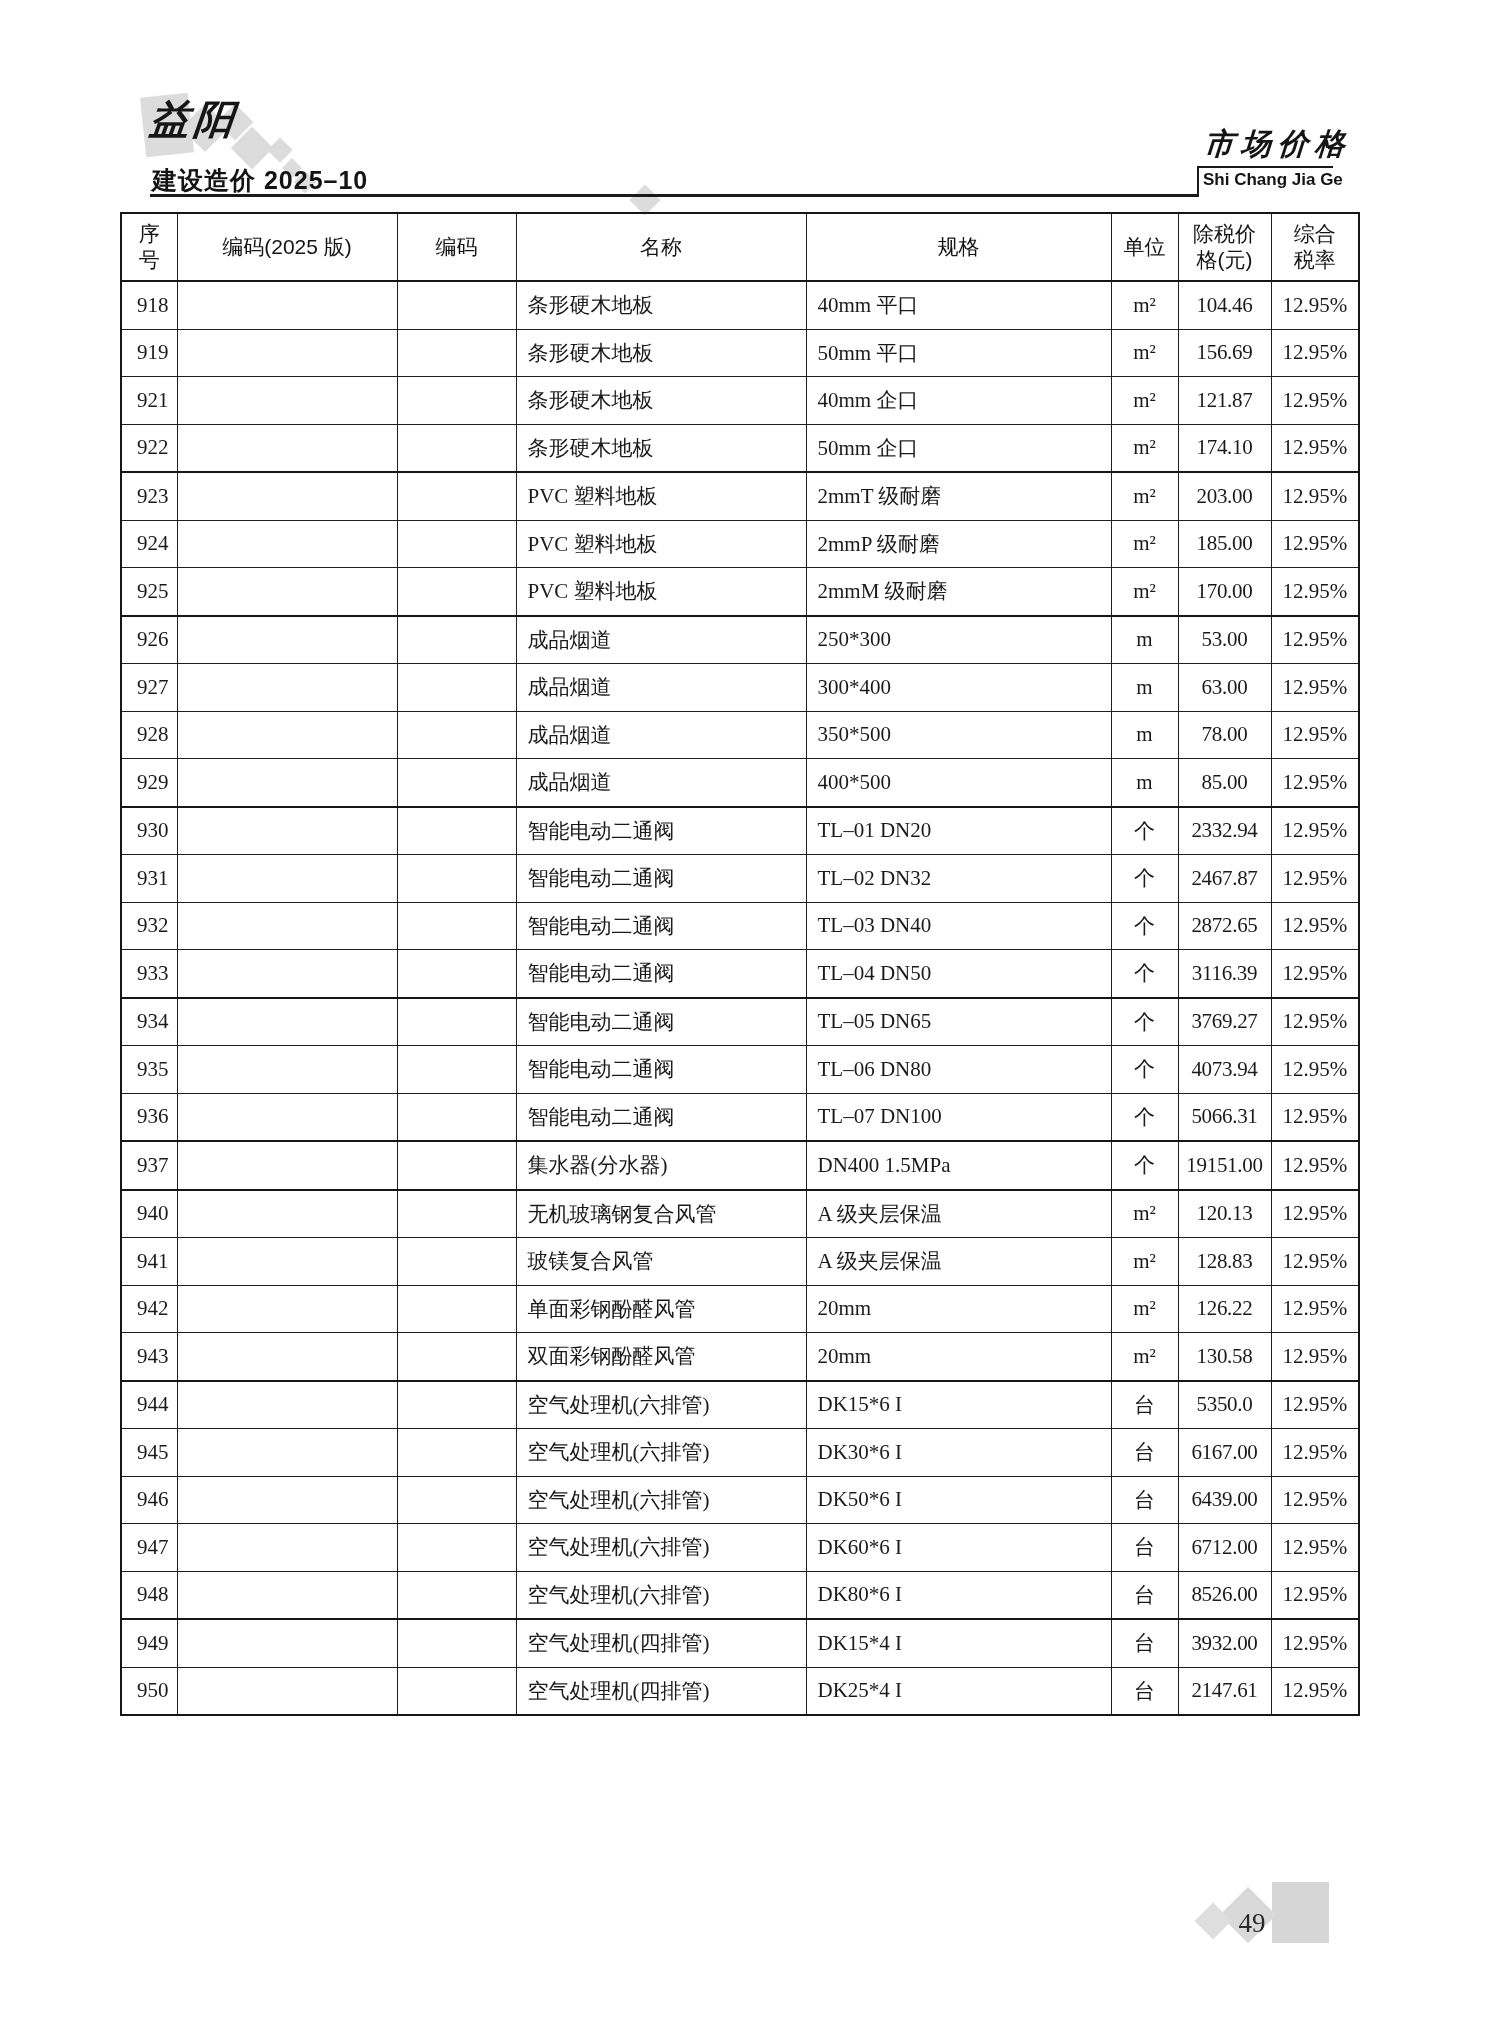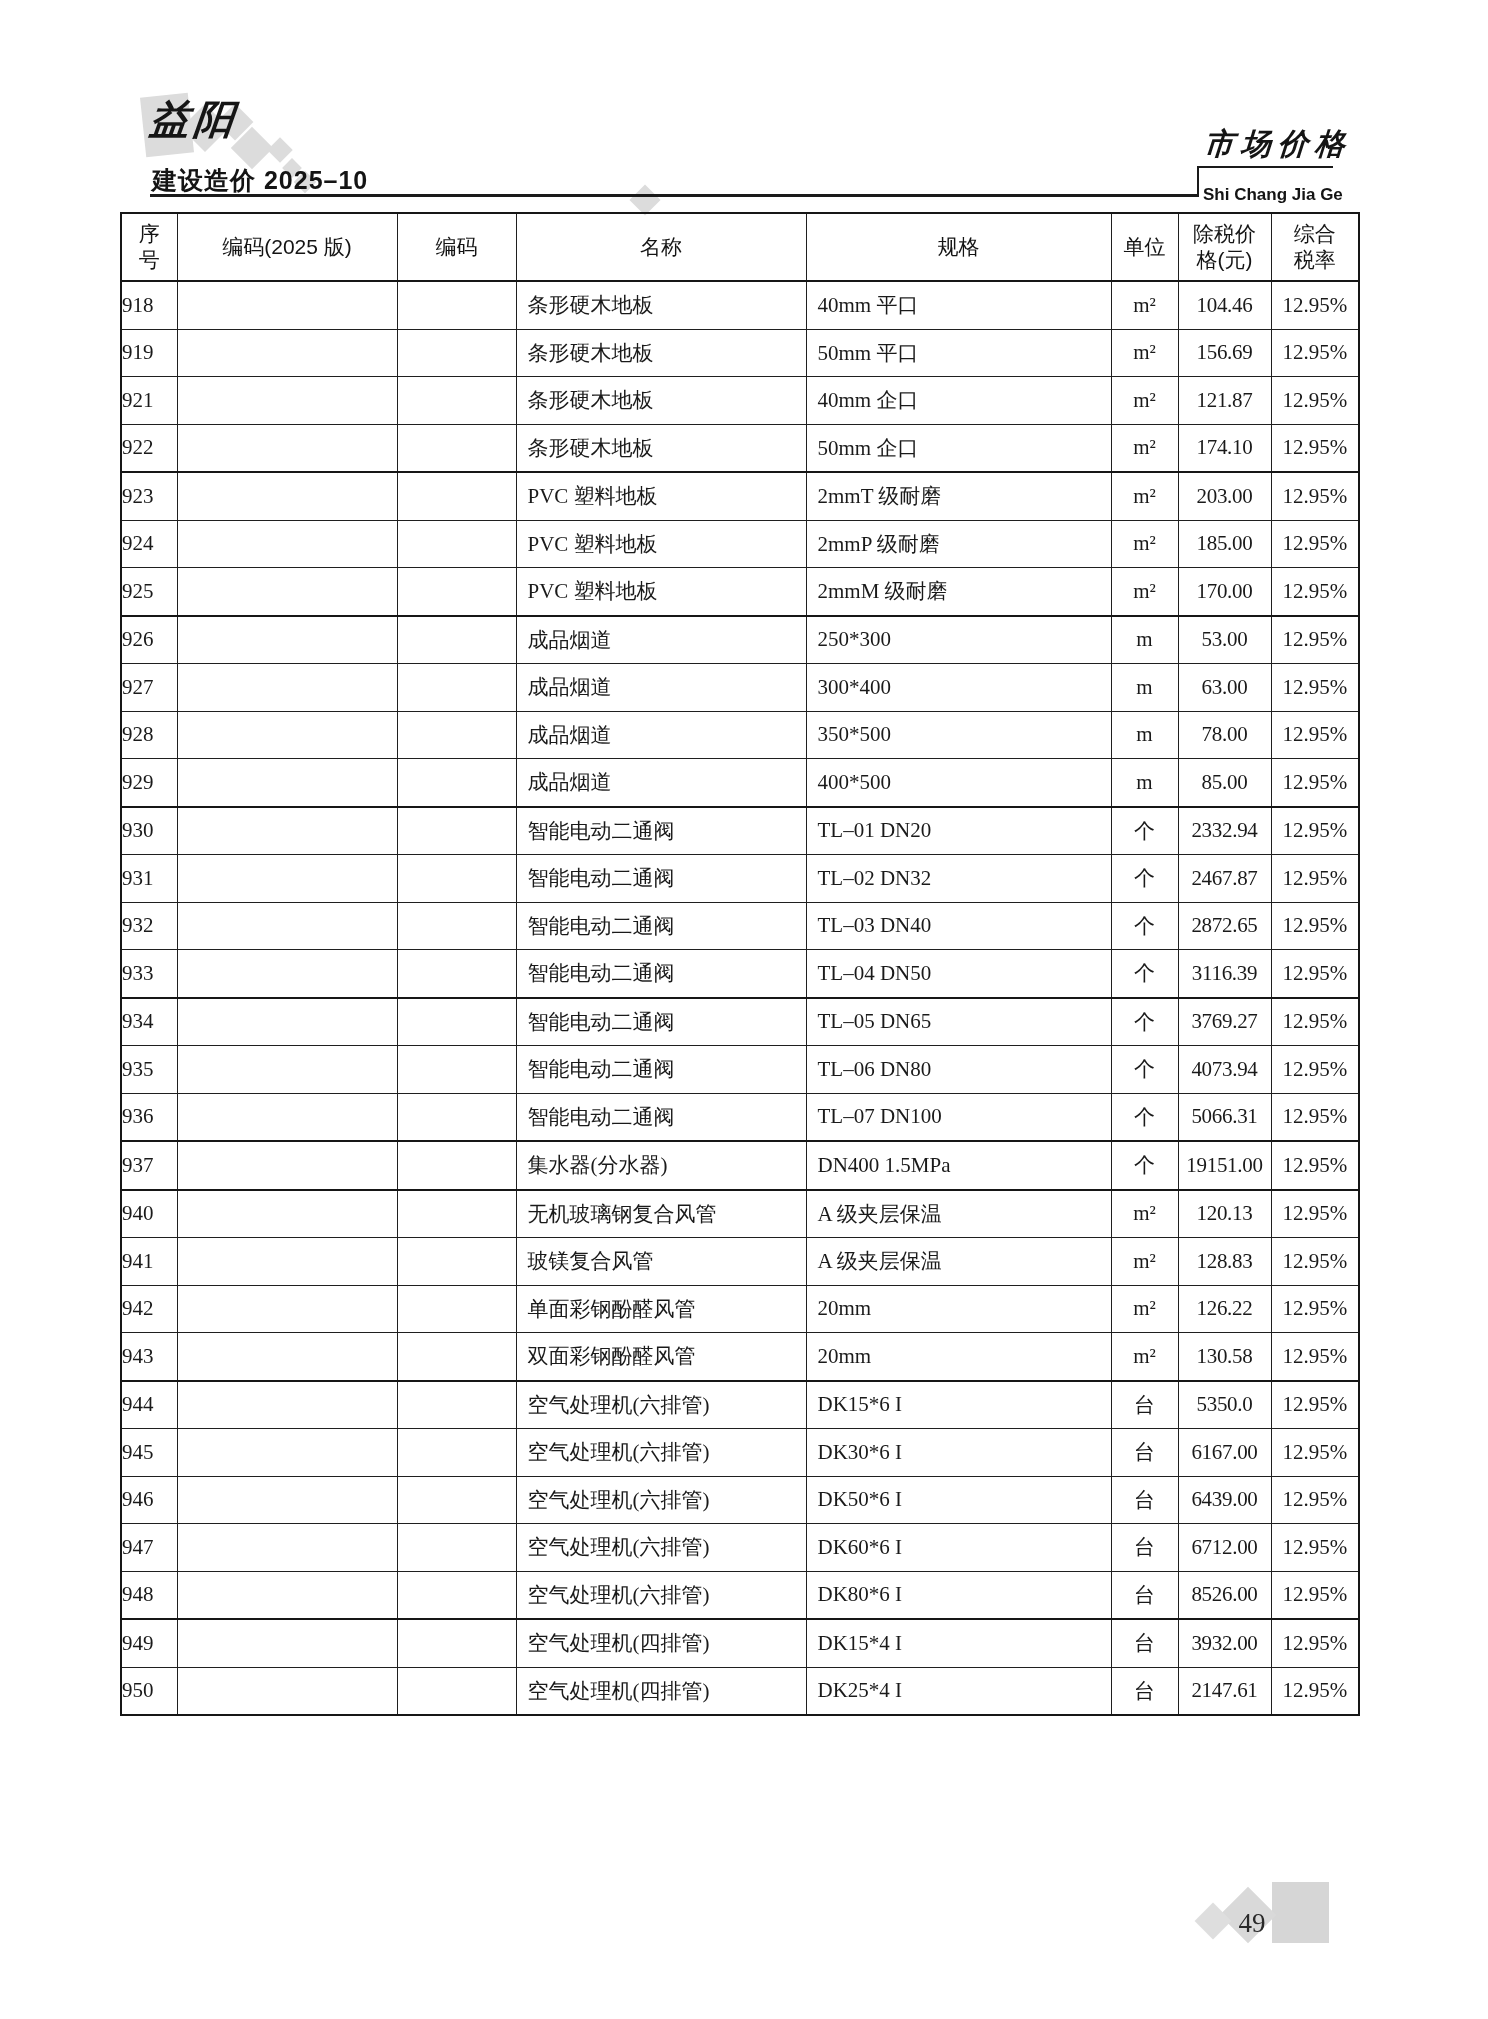--- a/index.html
+++ b/index.html
@@ -30,21 +30,21 @@
   .rule-step-v{position:absolute;left:1197px;top:166px;width:2px;height:31px;background:#1a1a1a;}
   .rule-step-h{position:absolute;left:1197px;top:166px;width:136px;height:2px;background:#1a1a1a;}
   .right-title{
     position:absolute;left:1204px;top:124px;
     font-family:"DejaVu Serif","Liberation Serif",serif;
     font-style:italic;font-weight:bold;
     font-size:30px;letter-spacing:7px;color:#151515;
     transform:skewX(-4deg);white-space:nowrap;
   }
   .right-subtitle{
-    position:absolute;left:1203px;top:185px;width:130px;
+    position:absolute;left:1203px;top:170px;width:130px;
     font-family:"Liberation Sans","DejaVu Sans",sans-serif;
     font-weight:bold;font-size:17px;color:#141414;text-align:center;white-space:nowrap;
   }
   
   .price-table{
     position:absolute;left:120px;top:212px;
     border-collapse:collapse;table-layout:fixed;
     border:2.5px solid #161616;
   }
   .price-table th,.price-table td{
@@ -55,21 +55,21 @@
     height:66px;
     font-family:"Liberation Sans","DejaVu Sans",sans-serif;
     font-weight:normal;font-size:21px;color:#141414;
     text-align:center;vertical-align:middle;line-height:1.25;
     border-bottom:2.4px solid #161616;
   }
   .price-table tbody td{
     height:46.5px;font-size:21px;vertical-align:middle;
   }
   .price-table tbody tr.group-start td{border-top:2.4px solid #161616;}
-  td.c-no{text-align:left;padding-left:0;font-size:20px;}
+  td.c-no{text-align:left;padding-left:15px;font-size:20px;}
   td.c-name,td.c-spec{text-align:left;padding-left:11px;}
   td.c-unit,td.c-price,td.c-tax{text-align:center;}
   td.c-price{font-size:20.5px;letter-spacing:-0.3px;}
   
   .footer-square{position:absolute;left:1272px;top:1882px;width:57px;height:61px;background:#d6d6d6;}
   .footer-diamond-mid{position:absolute;left:1228px;top:1895px;width:40px;height:40px;background:#d9d9d9;transform:rotate(45deg);}
   .footer-diamond-small{position:absolute;left:1200px;top:1908px;width:26px;height:26px;background:#dedede;transform:rotate(45deg);}
   .page-number{
     position:absolute;left:1232px;top:1908px;width:40px;
     font-size:27px;color:#2a2a2a;text-align:center;z-index:3;

